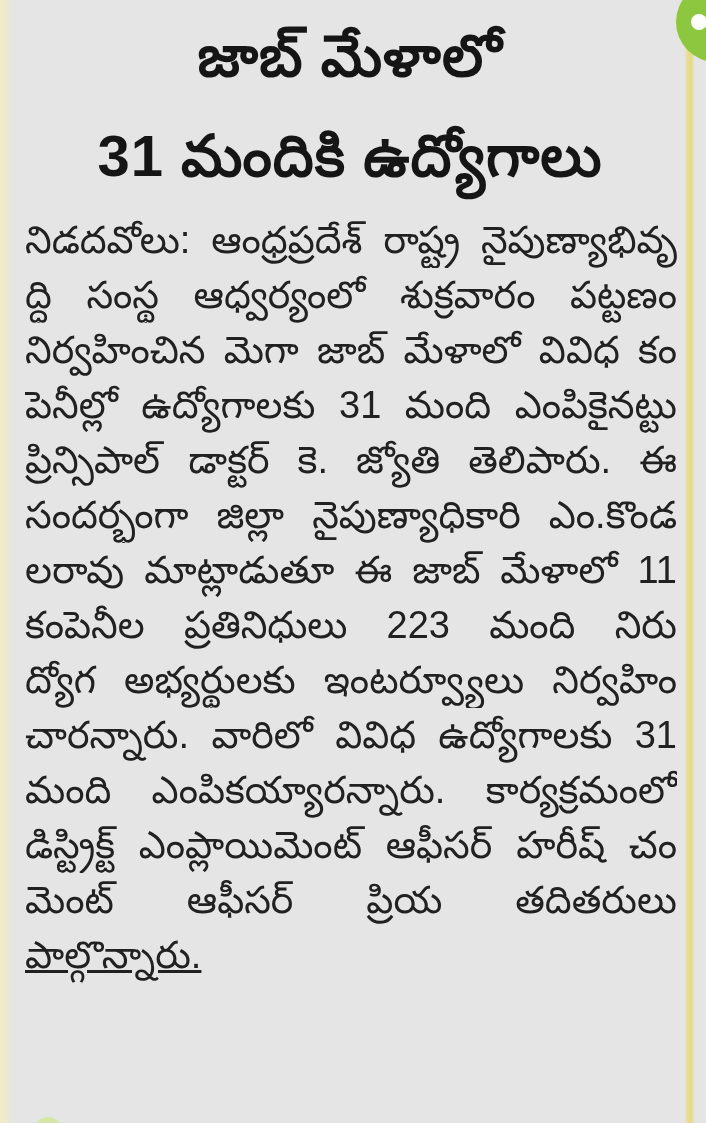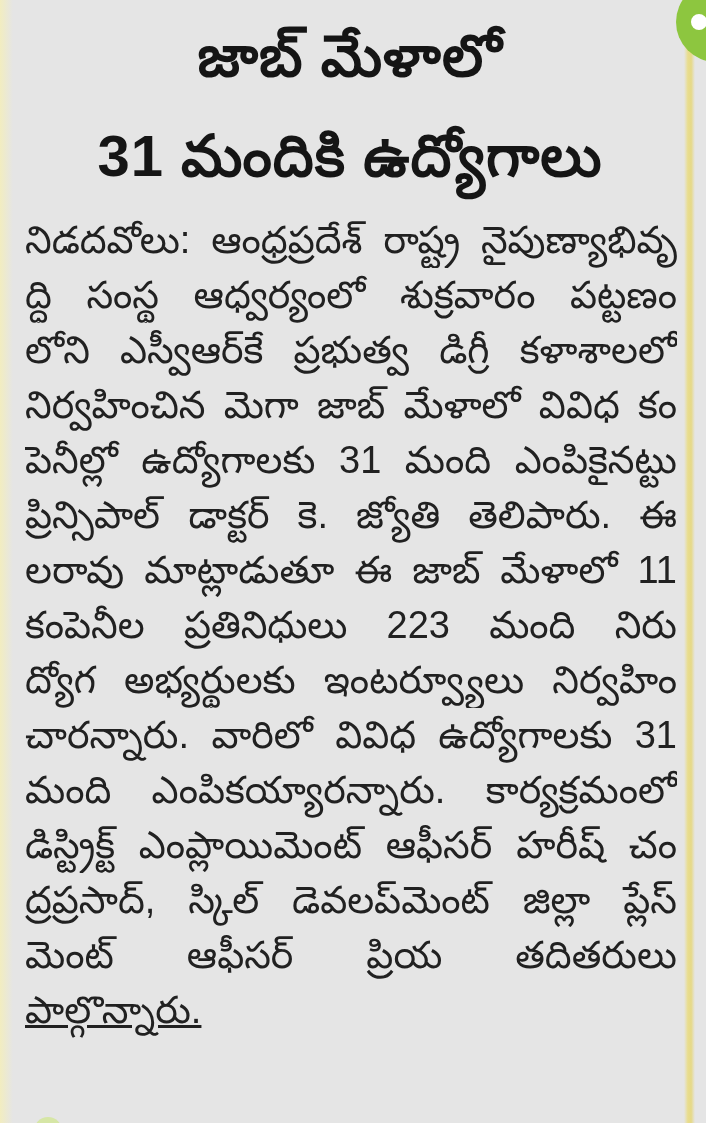--- a/index.html
+++ b/index.html
@@ -100,31 +100,30 @@
   <div class="border-right"></div>
 
   <div class="headline">
     <div class="headline-line">జాబ్ మేళాలో</div>
     <div class="headline-line">31 మందికి ఉద్యోగాలు</div>
   </div>
 
   <div class="article">
     <div class="body-line"><span class="dateline">నిడదవోలు:</span><span> ఆంధ్రప్రదేశ్ రాష్ట్ర నైపుణ్యాభివృ</span></div>
     <div class="body-line">ద్ధి సంస్థ ఆధ్వర్యంలో శుక్రవారం పట్టణం</div>
-    <div class="body-line">లోని ఎస్వీఆర్‌కే ప్రభుత్వ డిగ్రీ కళాశాలలో</div>
     <div class="body-line">నిర్వహించిన మెగా జాబ్ మేళాలో వివిధ కం</div>
     <div class="body-line">పెనీల్లో ఉద్యోగాలకు 31 మంది ఎంపికైనట్టు</div>
     <div class="body-line">ప్రిన్సిపాల్ డాక్టర్ కె. జ్యోతి తెలిపారు. ఈ</div>
+    <div class="body-line">సందర్భంగా జిల్లా నైపుణ్యాధికారి ఎం.కొండ</div>
     <div class="body-line">లరావు మాట్లాడుతూ ఈ జాబ్ మేళాలో 11</div>
     <div class="body-line">కంపెనీల ప్రతినిధులు 223 మంది నిరు</div>
     <div class="body-line">ద్యోగ అభ్యర్థులకు ఇంటర్వ్యూలు నిర్వహిం</div>
     <div class="body-line">చారన్నారు. వారిలో వివిధ ఉద్యోగాలకు 31</div>
     <div class="body-line">మంది ఎంపికయ్యారన్నారు. కార్యక్రమంలో</div>
     <div class="body-line">డిస్ట్రిక్ట్ ఎంప్లాయిమెంట్ ఆఫీసర్ హరీష్ చం</div>
-    <div class="body-line">ద్రప్రసాద్, స్కిల్ డెవలప్‌మెంట్ జిల్లా ప్లేస్</div>
     <div class="body-line">మెంట్ ఆఫీసర్ ప్రియ తదితరులు</div>
     <div class="body-line last">పాల్గొన్నారు.</div>
   </div>
 
   <button class="share-fab">
     <span class="share-dot"></span>
   </button>
 
   <button class="bottom-fab"></button>
 

